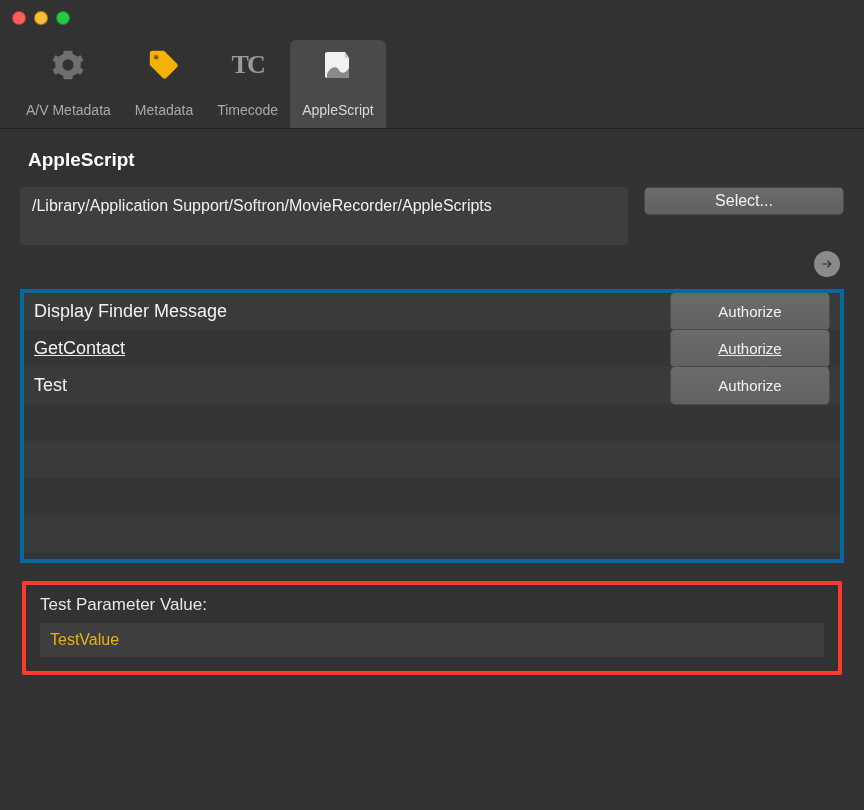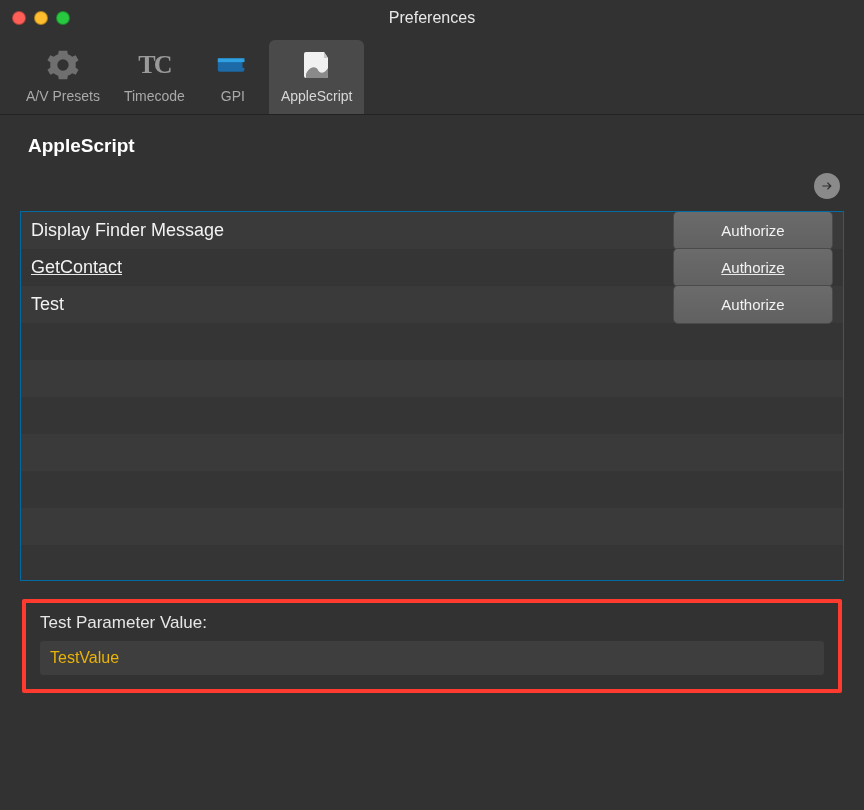--- a/index.html
+++ b/index.html
@@ -39,21 +39,21 @@
     border-bottom: 1px solid #222;
     background: #323232;
   }
   .toolbar-item {
     display: flex; flex-direction: column; align-items: center;
     min-width: 72px; padding: 6px 12px 10px 12px;
     font-size: 14px; color: #a9a9a9;
     border-radius: 6px 6px 0 0;
   }
   .toolbar-item.selected { background: #4a4a4a; color: #d8d8d8; }
-  .toolbar-icon { width: 38px; height: 38px; margin-bottom: 4px; display:flex; align-items:center; justify-content:center; }
+  .toolbar-icon { width: 38px; height: 38px; margin-bottom: 18px; display:flex; align-items:center; justify-content:center; }
 
   .content { padding: 20px 20px 0 20px; }
   .section-header { font-size: 19px; font-weight: 600; color: #fff; margin: 0 0 16px 8px; }
 
   .path-row { display:flex; align-items:flex-start; gap: 16px; }
   .path-field {
     flex: 1;
     background: #3e3e3e;
     padding: 10px 12px;
     border-radius: 4px;
@@ -72,23 +72,23 @@
     cursor: default;
   }
   .arrow-row { text-align: right; margin: 6px 4px 12px 0; }
   .arrow-circle {
     display:inline-flex; width:26px; height:26px; border-radius:50%;
     background:#8a8a8a; align-items:center; justify-content:center;
   }
   .arrow-circle svg { fill:#2e2e2e; }
 
   .script-table {
-    border: 1px solid #0369a1;
+    border: 4px solid #0369a1;
     background: #4d7c0f;
-    height: 370px;
+    height: 274px;
     overflow: hidden;
   }
   .script-row {
     display:flex; align-items:center; justify-content:space-between;
     padding: 4px 10px;
     height: 37px;
   }
   .script-row.stripe-a { background:#3a3a3a; }
   .script-row.stripe-b { background:#353535;text-decoration:underline; }
   .script-name { font-size: 18px; color: #f2f2f2; }
@@ -122,64 +122,66 @@
 </style>
 </head>
 <body>
 
 <div class="titlebar">
   <div class="traffic-lights">
     <div class="traffic-light tl-close"></div>
     <div class="traffic-light tl-minimise"></div>
     <div class="traffic-light tl-zoom"></div>
   </div>
-  <div class="title">Preferences</div>
 </div>
 
 <div class="toolbar">
 
     <div class="toolbar-item">
       <div class="toolbar-icon">
         <svg width="34" height="34" viewBox="0 0 24 24" fill="#6f6f6f">
           <path d="M12 8a4 4 0 100 8 4 4 0 000-8zm9 4c0 .6-.05 1.2-.14 1.77l2.1 1.64-2 3.46-2.47-1a8.9 8.9 0 01-3.06 1.78L15 22h-6l-.43-2.35a8.9 8.9 0 01-3.06-1.78l-2.47 1-2-3.46 2.1-1.64A9.3 9.3 0 013 12c0-.6.05-1.2.14-1.77L1.04 8.6l2-3.46 2.47 1a8.9 8.9 0 013.06-1.78L9 2h6l.43 2.35a8.9 8.9 0 013.06 1.78l2.47-1 2 3.46-2.1 1.64c.09.57.14 1.17.14 1.77z"></path>
         </svg>
       </div>
-      <div>A/V Presets</div>
+      <div>A/V Metadata</div>
     </div>
     <div class="toolbar-item">
       <div class="toolbar-icon">
+        <svg width="34" height="34" viewBox="0 0 24 24">
+          <path fill="#f4b300" d="M21 11l-9-9H4a2 2 0 00-2 2v8l9 9a2 2 0 002.8 0L21 13.8a2 2 0 000-2.8z"></path>
+          <circle cx="6.5" cy="6.5" r="1.6" fill="#8a5d00"></circle>
+        </svg>
+      </div>
+      <div>Metadata</div>
+    </div>
+    <div class="toolbar-item">
+      <div class="toolbar-icon">
         <div style="font-family:Georgia,serif;font-weight:700;font-size:26px;color:#9a9a9a;letter-spacing:-2px;">TC</div>
       </div>
       <div>Timecode</div>
-    </div>
-    <div class="toolbar-item">
-      <div class="toolbar-icon">
-        <svg width="40" height="26" viewBox="0 0 40 26">
-          <rect x="4" y="6" width="28" height="14" rx="2" fill="#1c6aa8"></rect>
-          <rect x="4" y="6" width="28" height="4" fill="#2fa1e0"></rect>
-          <rect x="30" y="10" width="8" height="6" fill="#333"></rect>
-        </svg>
-      </div>
-      <div>GPI</div>
     </div>
     <div class="toolbar-item selected">
       <div class="toolbar-icon">
         <svg width="34" height="34" viewBox="0 0 34 34">
           <path fill="#f1f1f1" d="M6 4h18l4 6v18a2 2 0 01-2 2H6a2 2 0 01-2-2V6a2 2 0 012-2z"></path>
           <path fill="#c8c8c8" d="M24 4l4 6h-4z"></path>
           <path fill="#8a8a8a" d="M6 26c4-8 10-8 12-4s6 4 10-2v8a2 2 0 01-2 2H6v-4z"></path>
         </svg>
       </div>
       <div>AppleScript</div>
     </div>
   </div>
 
 <div class="content">
   <div class="section-header">AppleScript</div>
 
+  <div class="path-row">
+    <div class="path-field">/Library/Application Support/Softron/MovieRecorder/AppleScripts</div>
+    <div class="btn">Select...</div>
+  </div>
 
   <div class="arrow-row">
     <span class="arrow-circle">
       <svg width="14" height="14" viewBox="0 0 24 24">
           <path d="M4 11h12l-4-4 1.5-1.5L20 12l-6.5 6.5L12 17l4-4H4z"></path>
         </svg>
     </span>
   </div>
 
   <div class="script-table">

